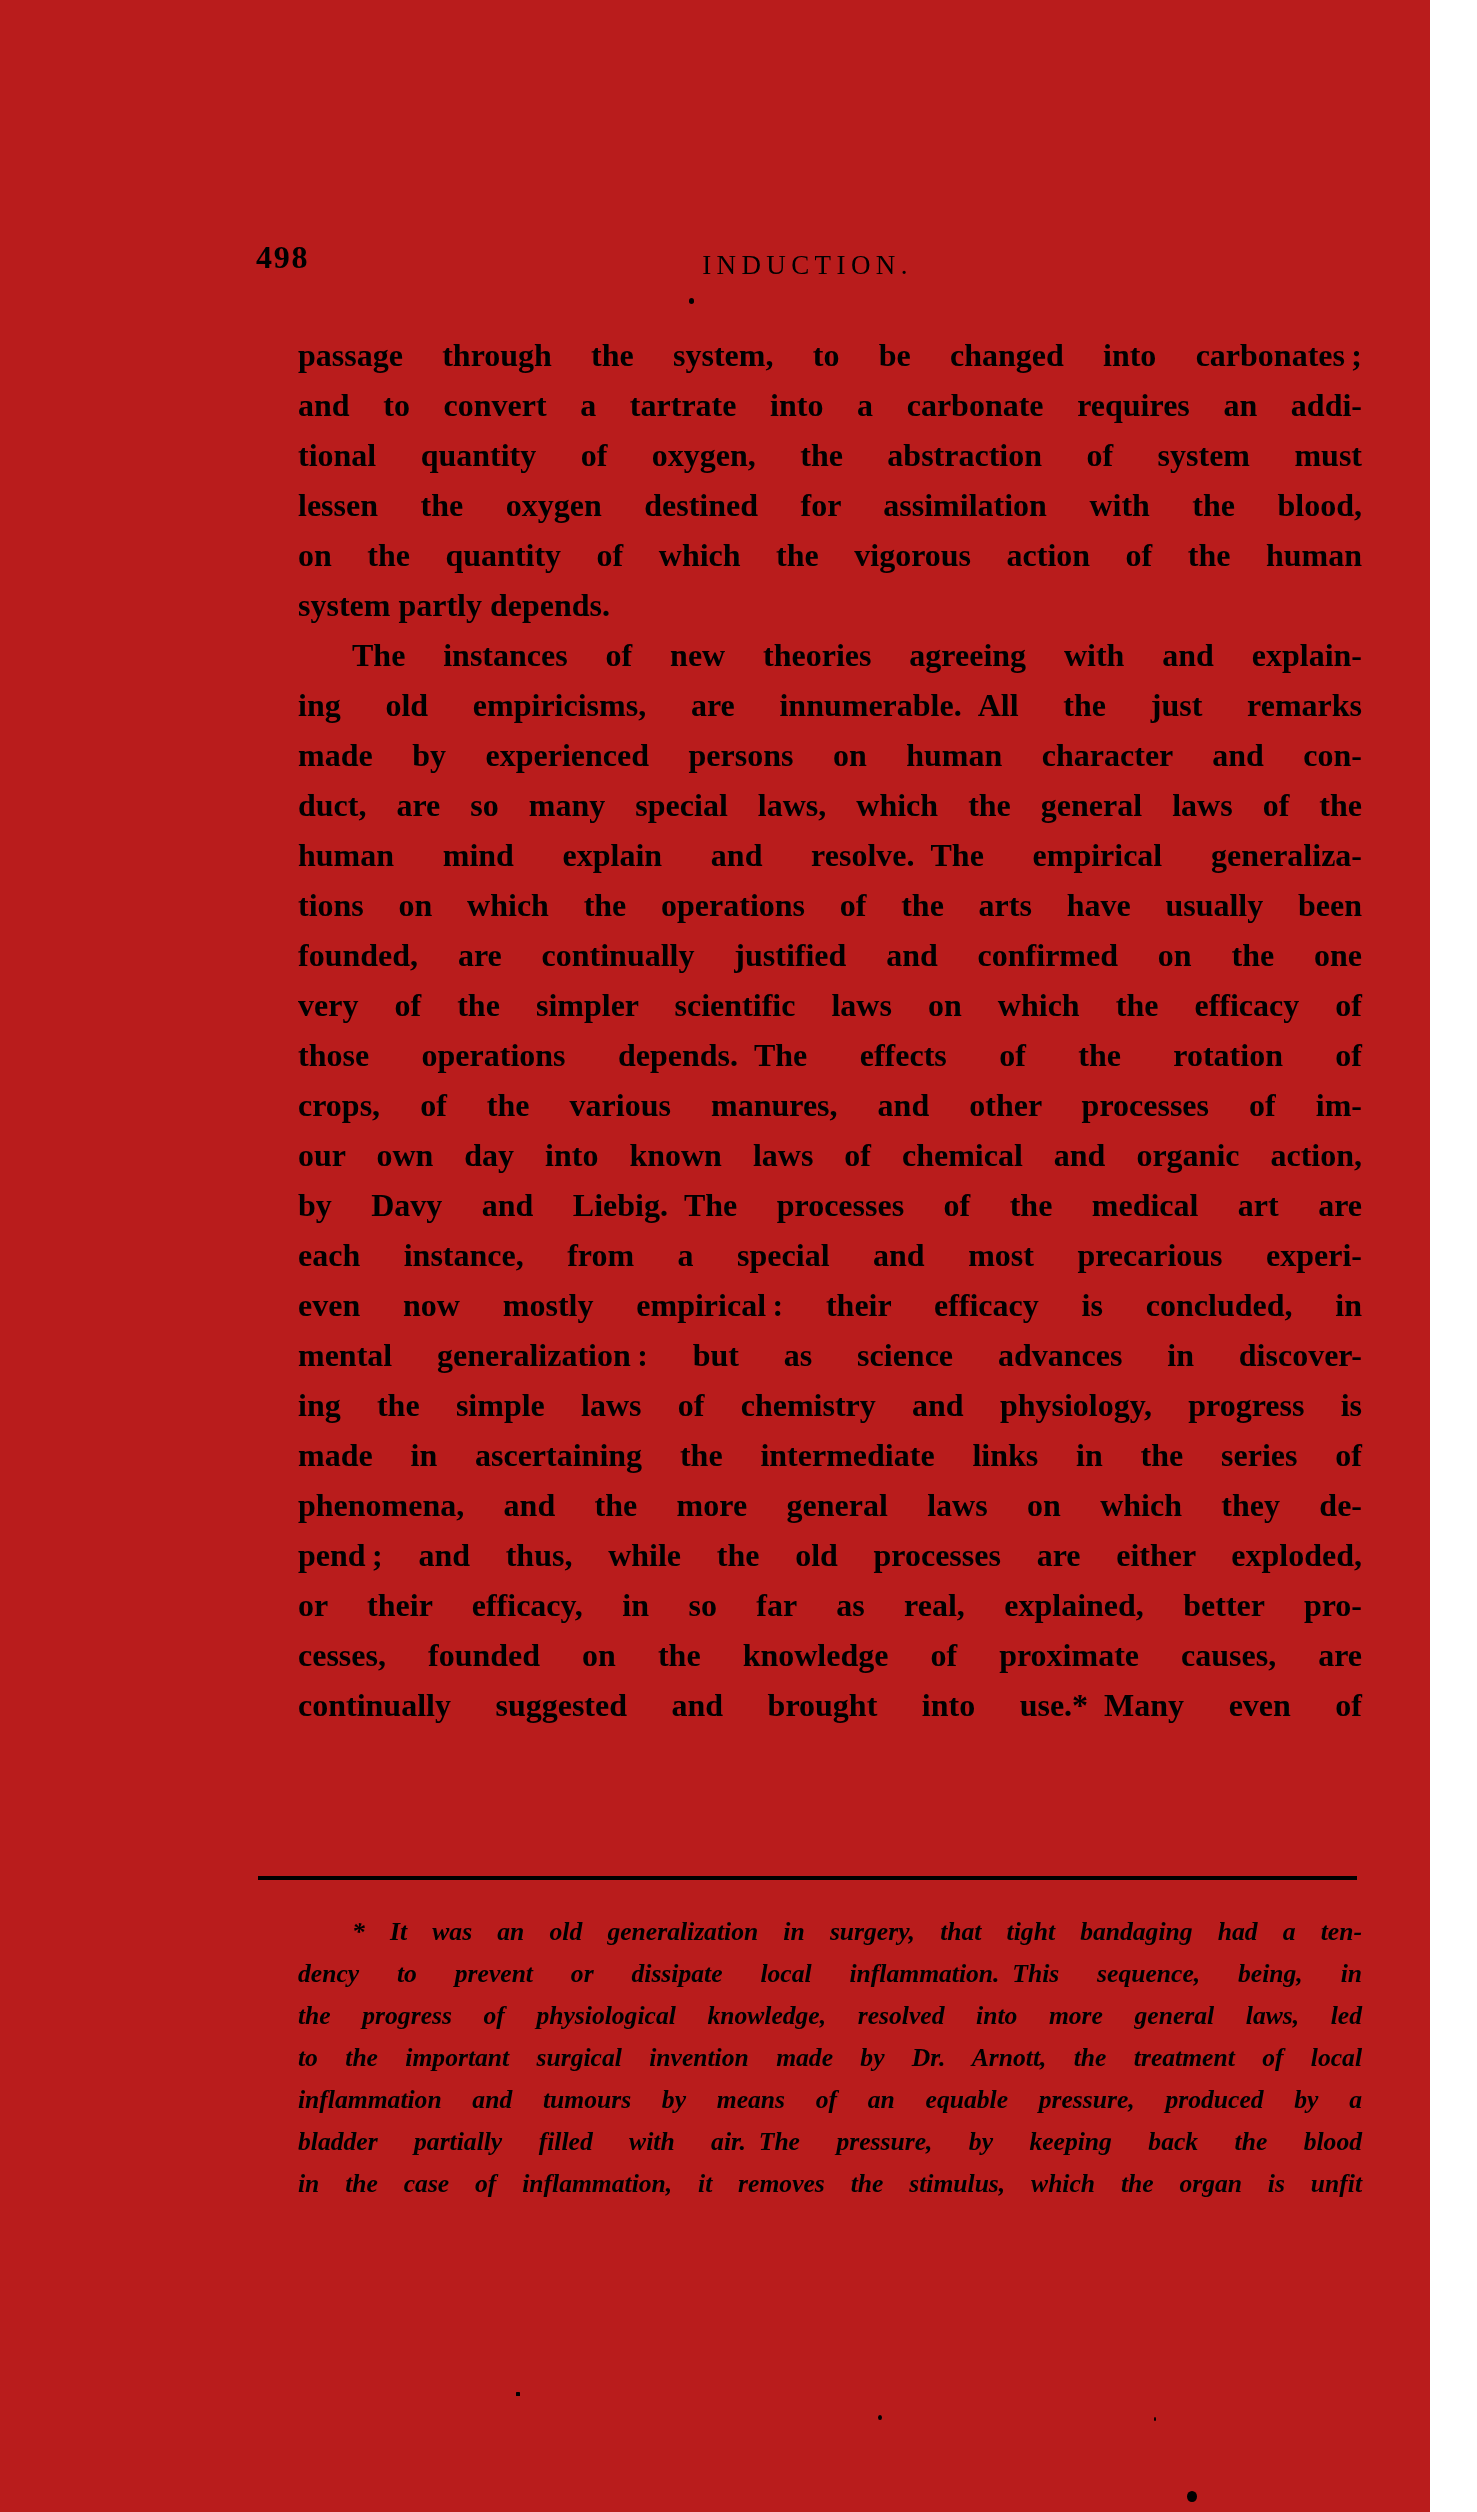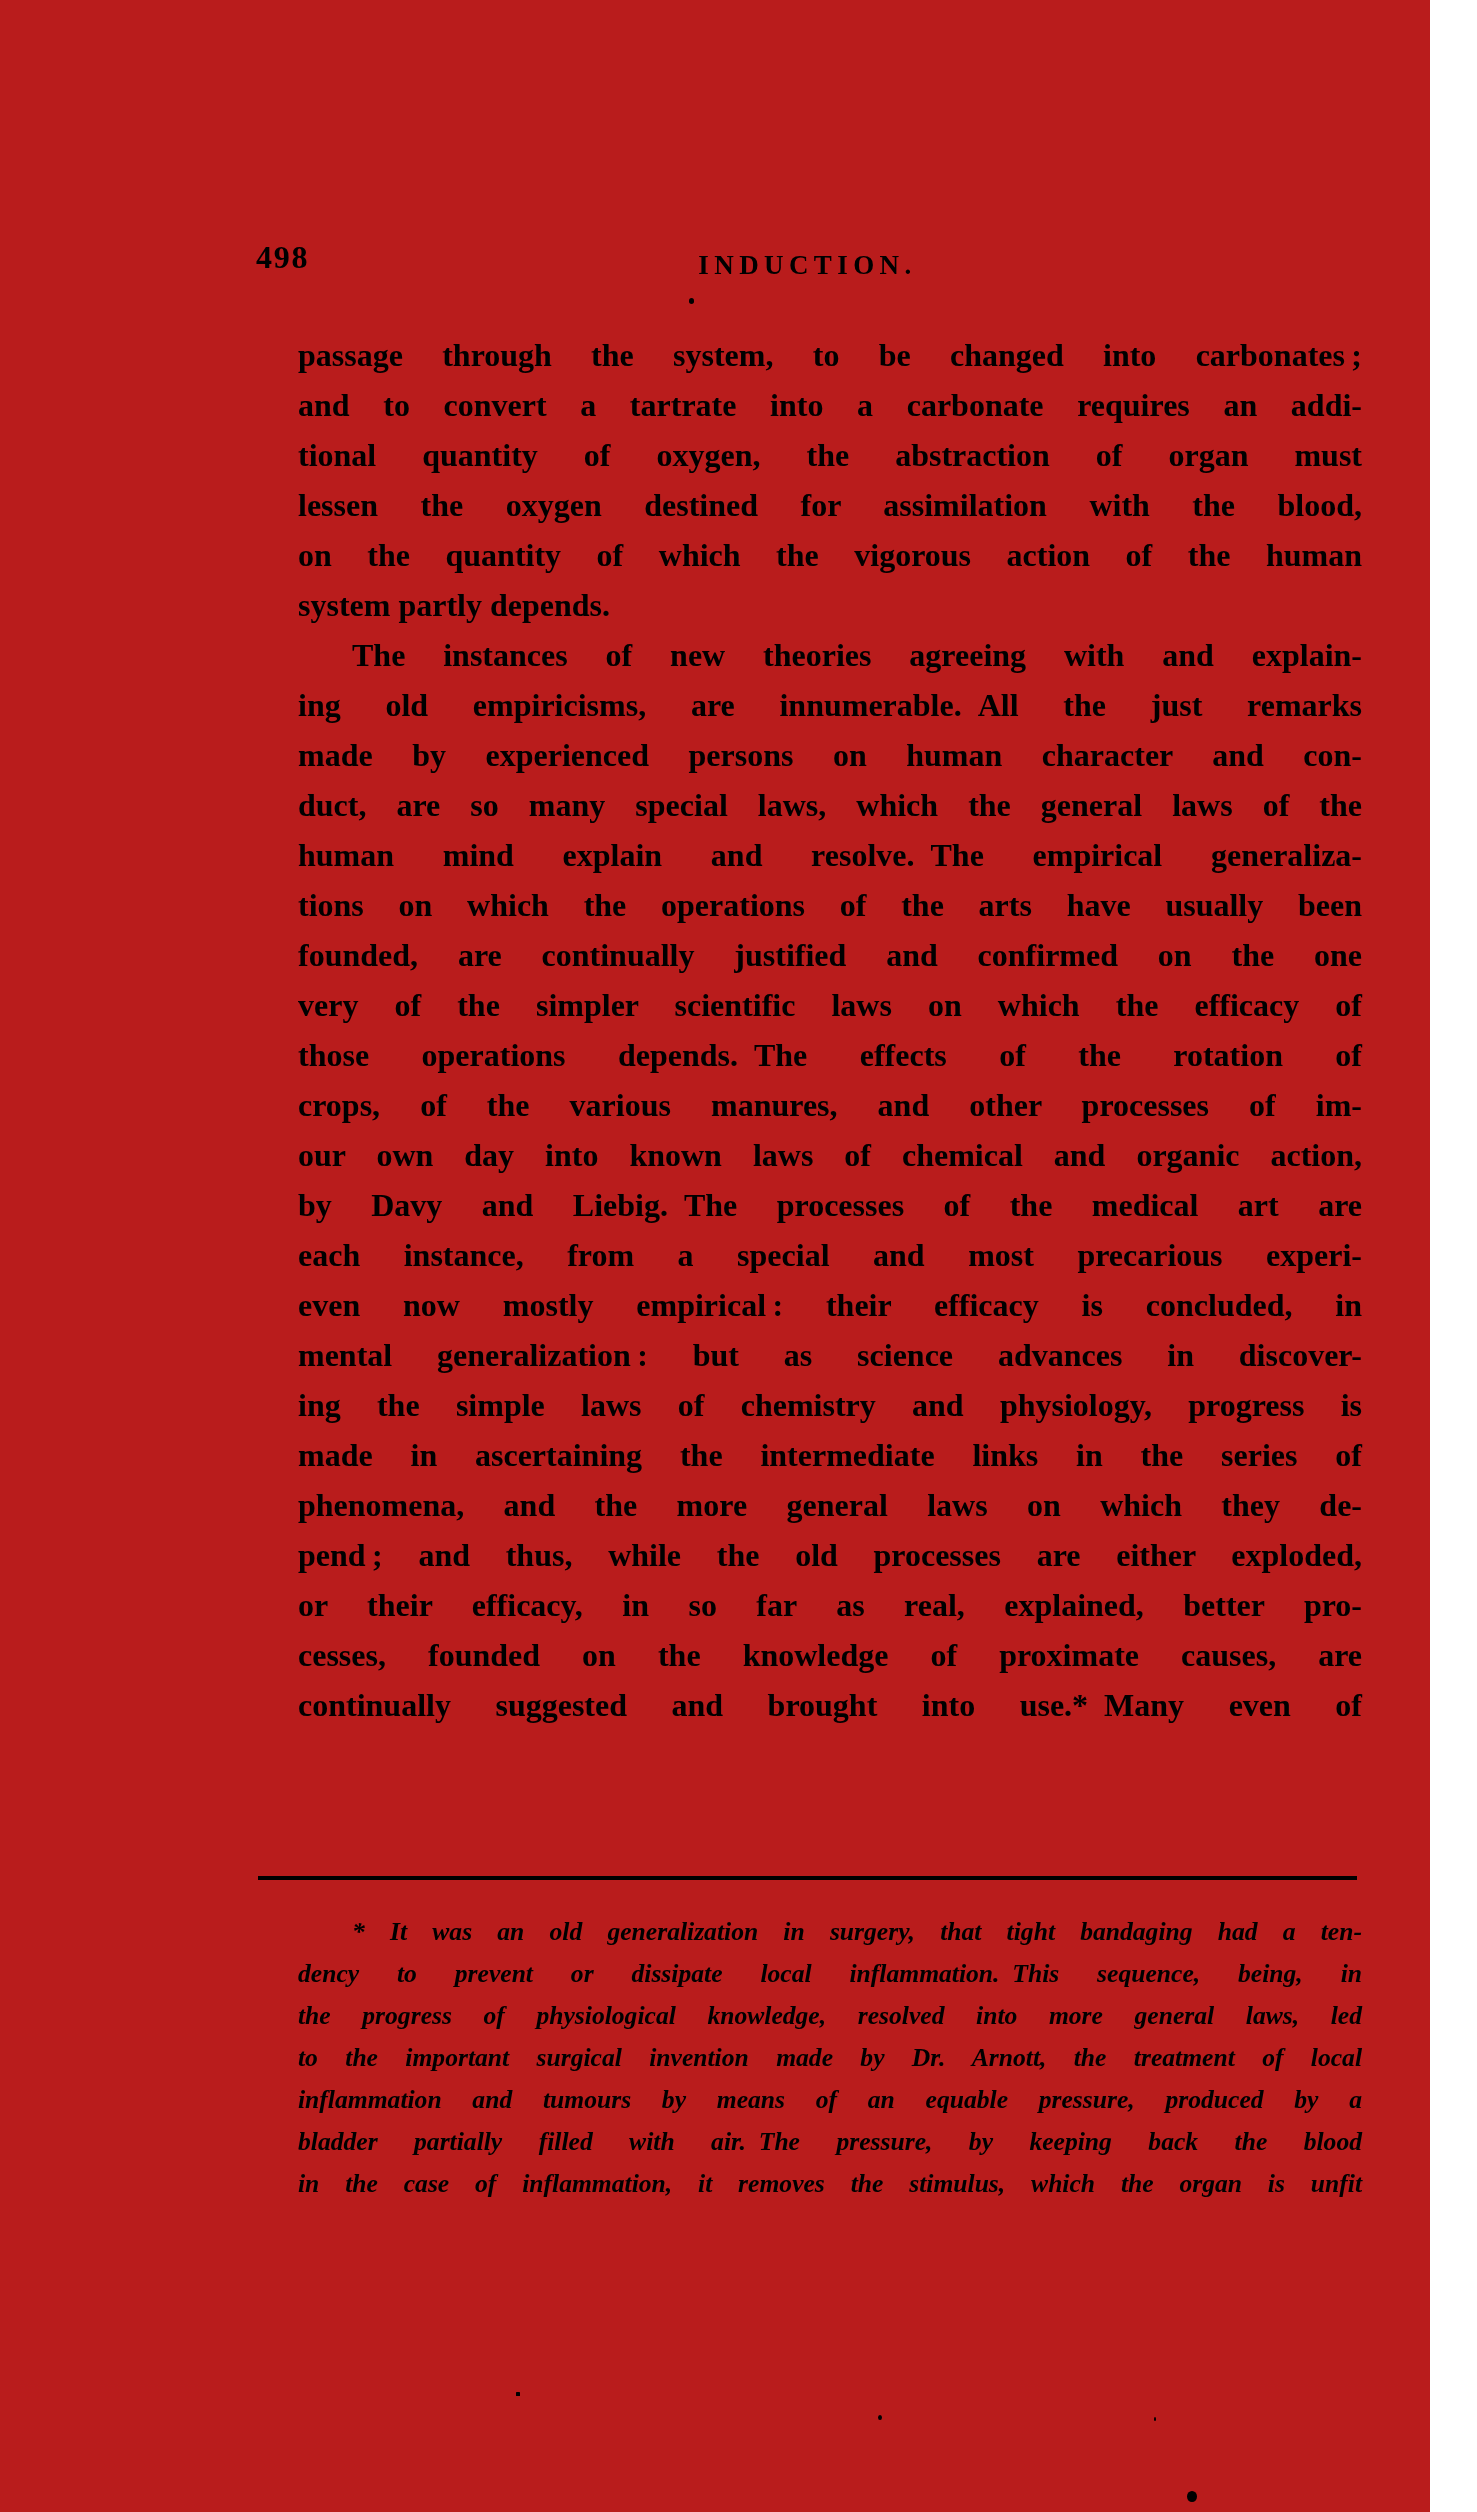--- a/index.html
+++ b/index.html
@@ -20,21 +20,21 @@
     font-weight: bold;
     letter-spacing: 1.8px;
   }
   .running-head {
     position: absolute;
     left: 253px;
     top: 250px;
     width: 1109px;
     text-align: center;
     font-size: 27px;
-    font-weight: bold;
+    font-weight: normal;
     letter-spacing: 5.4px;
     white-space: nowrap;
   }
   .ink-dot {
     position: absolute;
     background: #000;
     border-radius: 50%;
   }
   .head-dot  { left: 689px; top: 298px; width: 5.4px;  height: 6px; }
   .dot-a     { left: 516px;  top: 2392px; width: 3.6px;  height: 4.2px; border-radius: 0.6px; }
@@ -82,21 +82,21 @@
 
 <div class="page">
 
   <div class="page-number">498</div>
   <div class="running-head">INDUCTION.</div>
   <div class="ink-dot head-dot"></div>
 
   <div class="body-block">
     <div class="tline">passage through the system, to be changed into carbonates ;</div>
     <div class="tline">and to convert a tartrate into a carbonate requires an addi-</div>
-    <div class="tline">tional quantity of oxygen, the abstraction of organ must</div>
+    <div class="tline">tional quantity of oxygen, the abstraction of system must</div>
     <div class="tline">lessen the oxygen destined for assimilation with the blood,</div>
     <div class="tline">on the quantity of which the vigorous action of the human</div>
     <div class="tline para-end">system partly depends.</div>
     <div class="tline indent">The instances of new theories agreeing with and explain-</div>
     <div class="tline">ing old empiricisms, are innumerable. All the just remarks</div>
     <div class="tline">made by experienced persons on human character and con-</div>
     <div class="tline">duct, are so many special laws, which the general laws of the</div>
     <div class="tline">human mind explain and resolve. The empirical generaliza-</div>
     <div class="tline">tions on which the operations of the arts have usually been</div>
     <div class="tline">founded, are continually justified and confirmed on the one</div>

